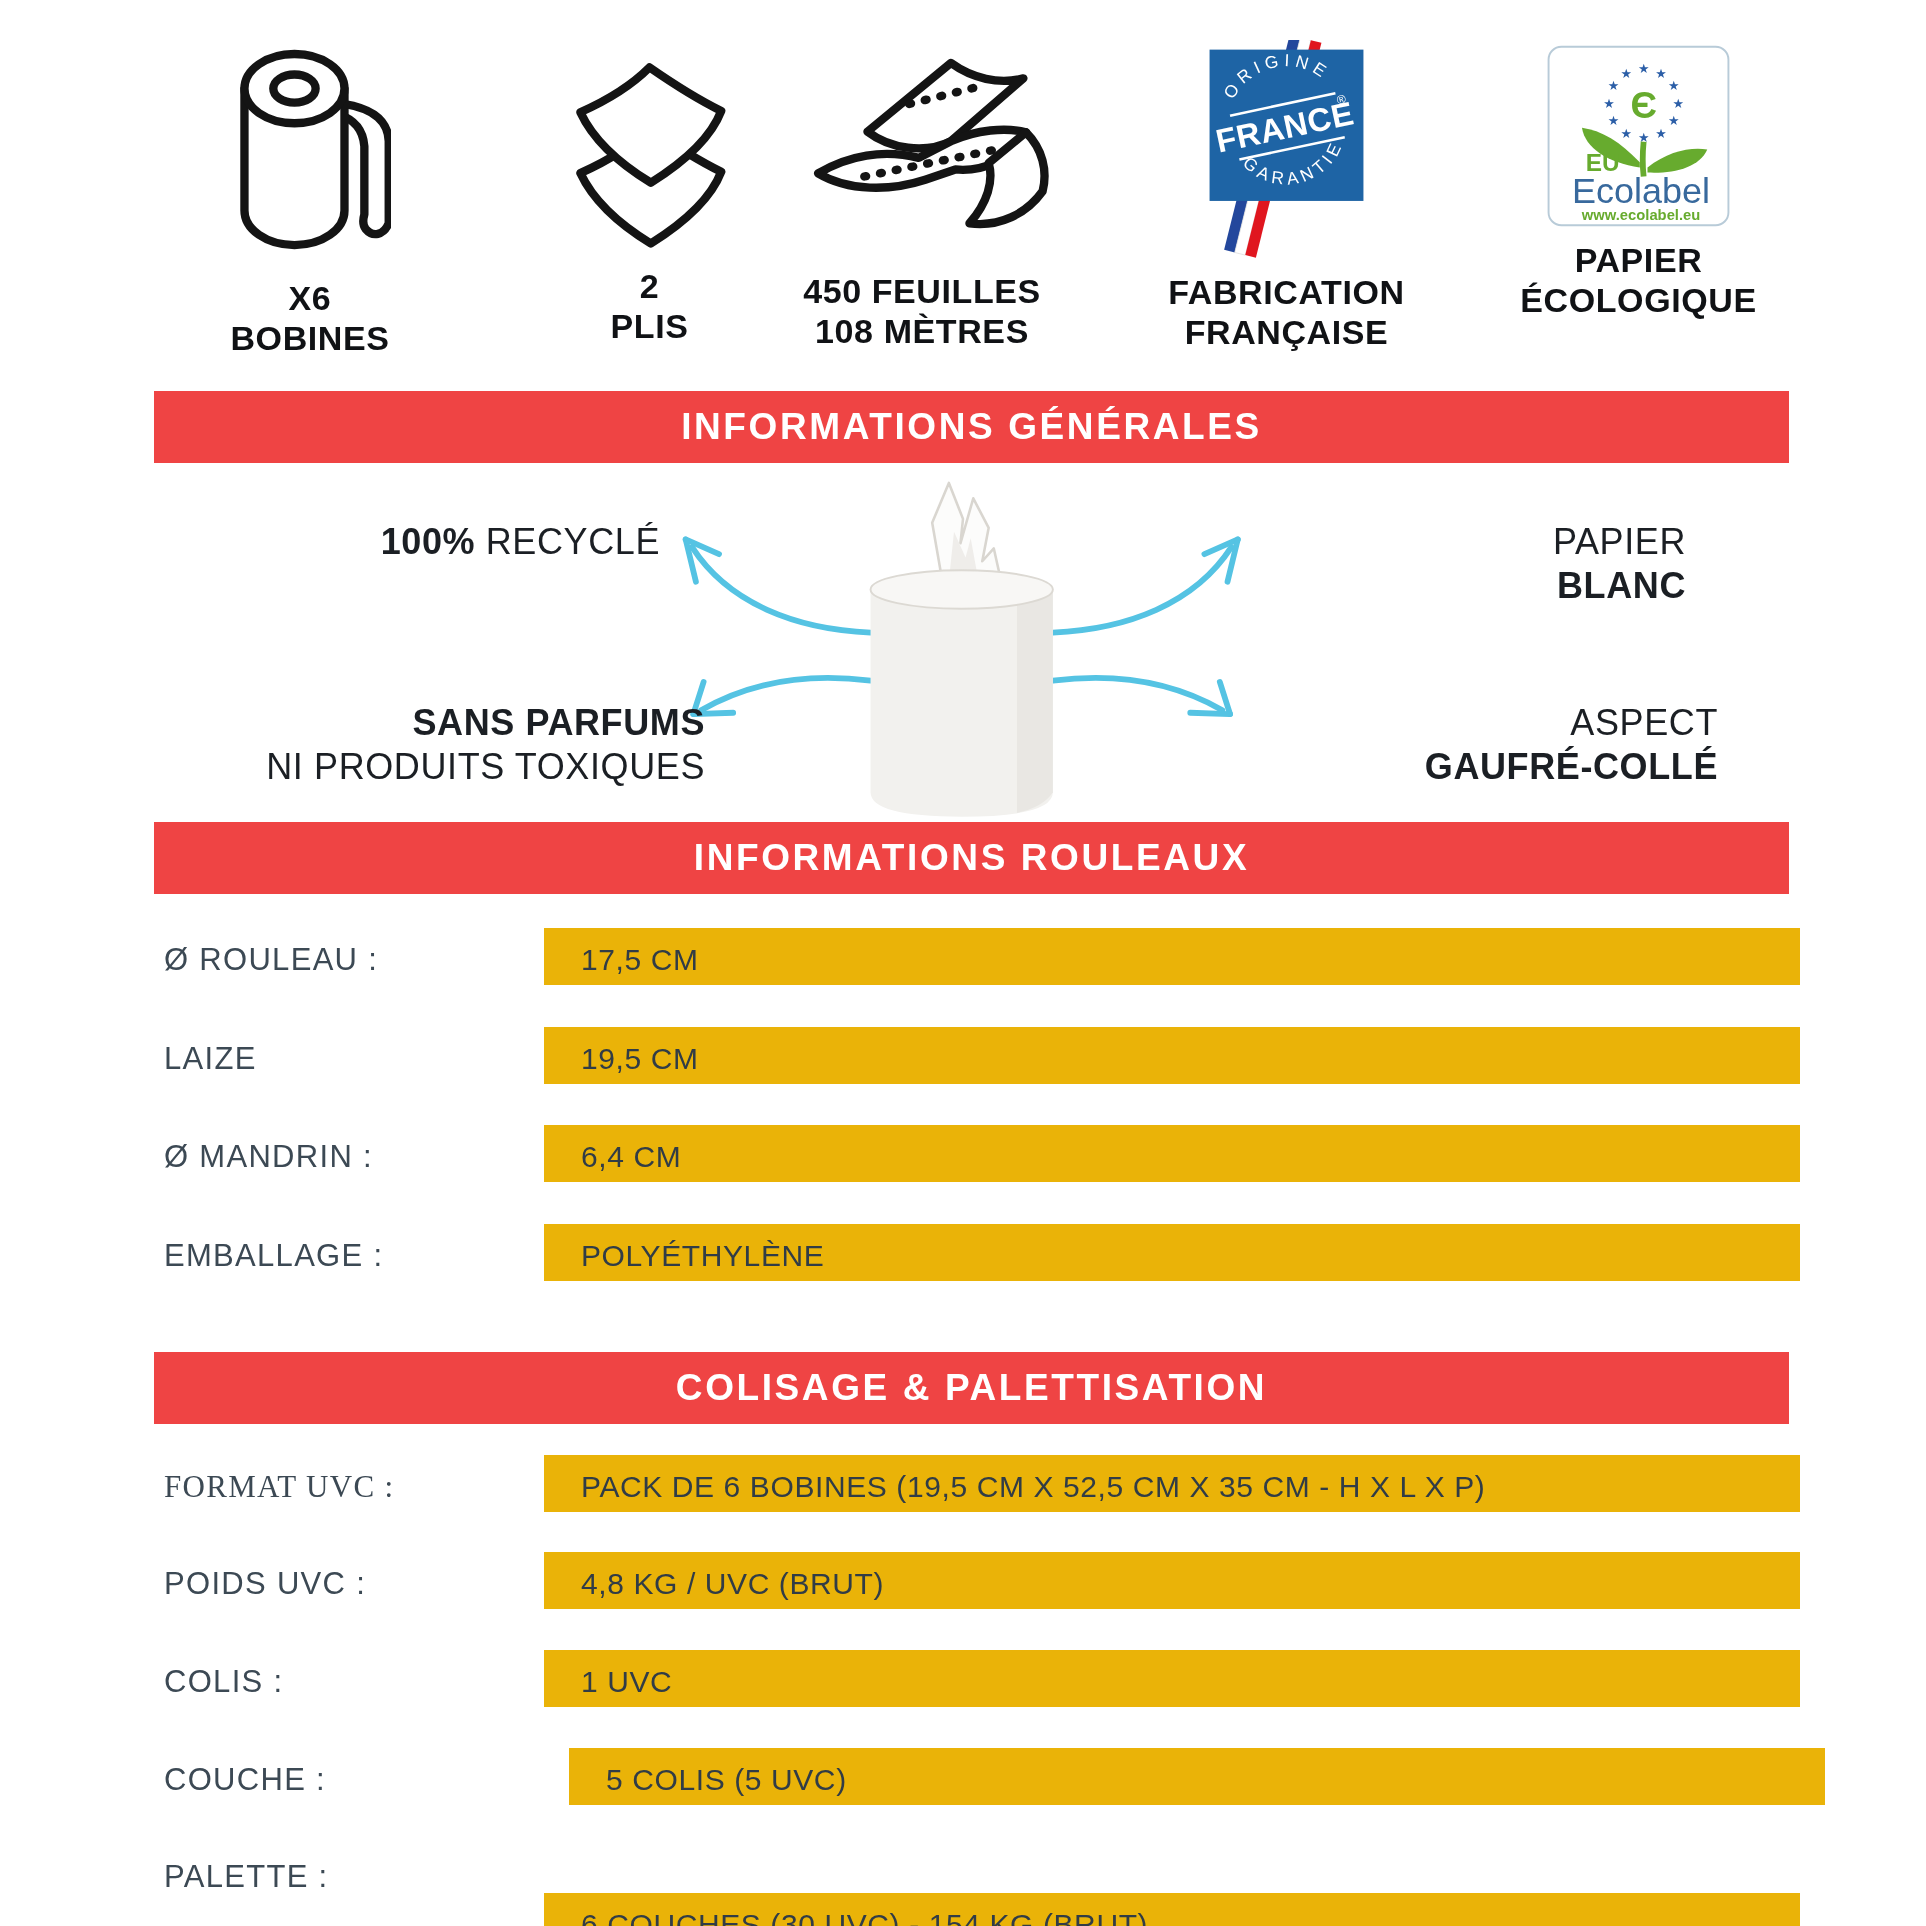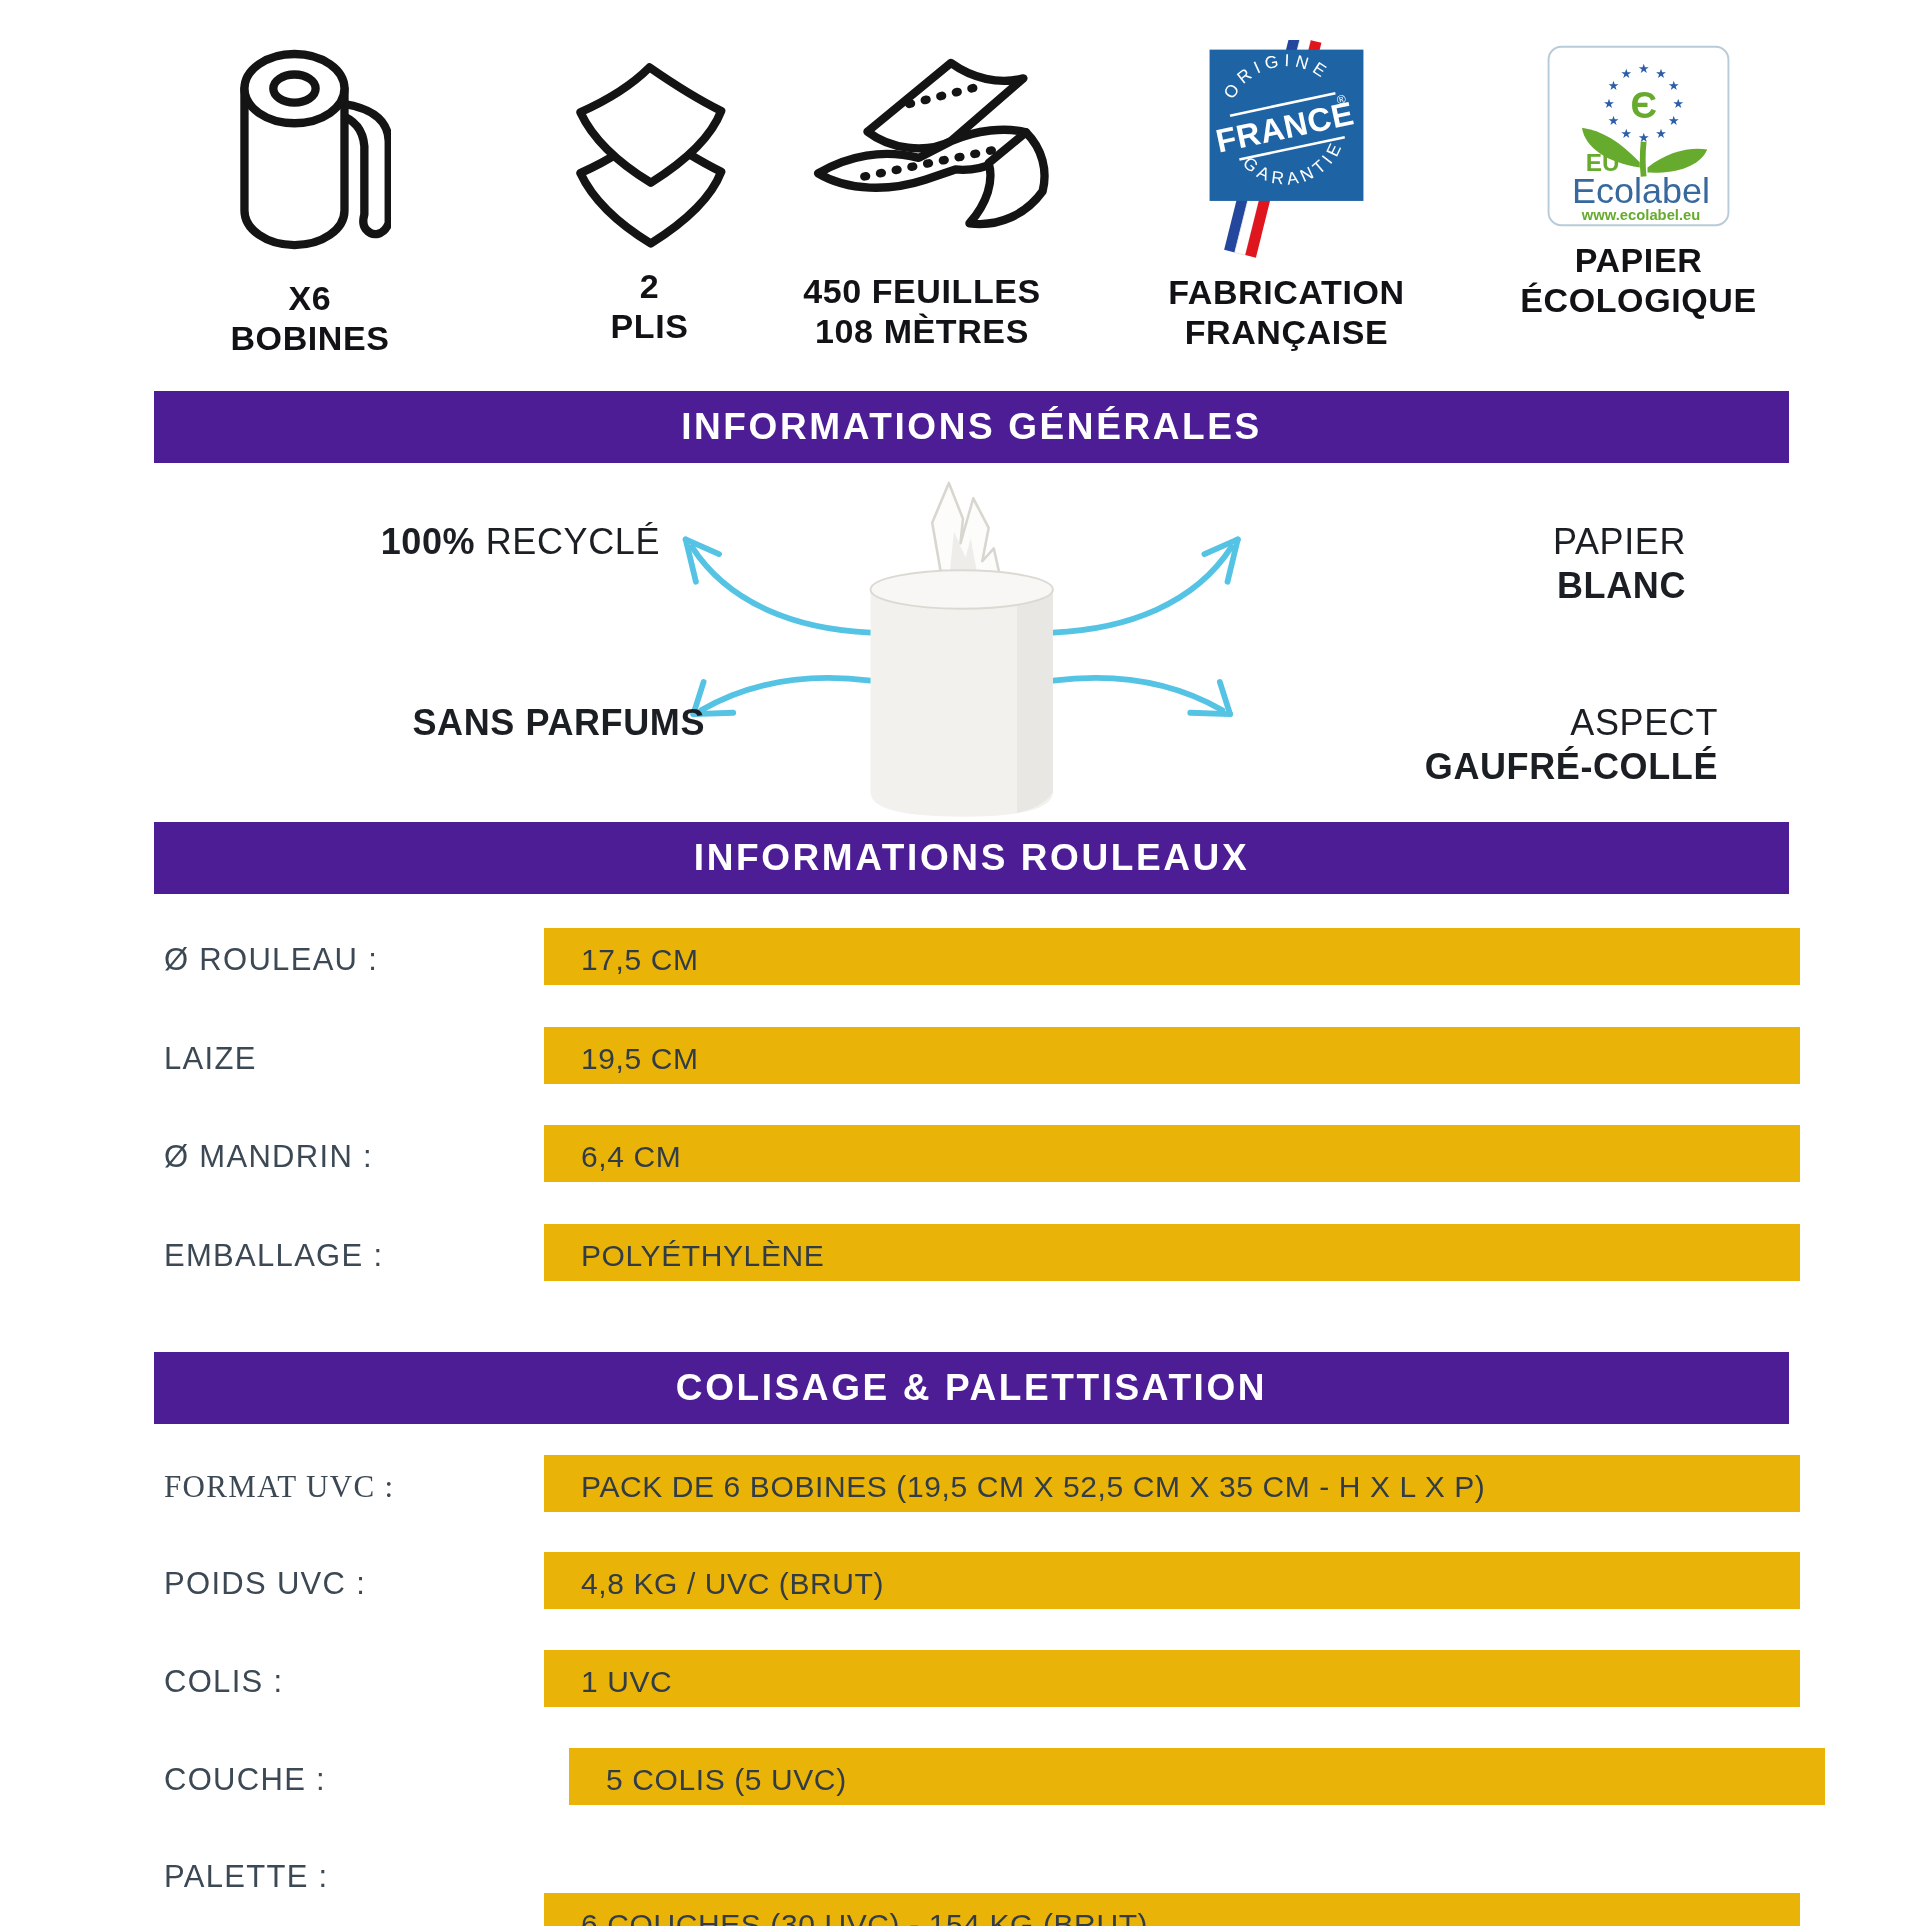--- a/index.html
+++ b/index.html
@@ -9,21 +9,21 @@
   }
   .abs{position:absolute;}
   
   .icon-col{position:absolute;display:flex;flex-direction:column;align-items:center;}
   .icon-label{
     margin-top:0;text-align:center;font-weight:700;color:#101215;
     font-size:34px;line-height:40px;letter-spacing:0.6px;
   }
   
   .banner{
-    position:absolute;left:154px;width:1635px;height:72px;background:#4c1d95;
+    position:absolute;left:154px;width:1635px;height:72px;background:#ef4444;
     color:#ffffff;font-weight:700;font-size:37px;letter-spacing:2.6px;
     text-align:center;line-height:72px;
   }
   
   .feat{position:absolute;text-align:right;font-size:36px;line-height:44px;color:#1b1f24;letter-spacing:0.6px;}
   .feat b{font-weight:700;}
   
   .row-label{
     position:absolute;left:164px;width:360px;height:64px;line-height:64px;
     font-size:31px;letter-spacing:1.3px;color:#3c4954;font-weight:400;white-space:nowrap;
@@ -185,20 +185,21 @@
     <ellipse cx="1498" cy="200" rx="142" ry="30" fill="#f8f7f5" stroke="#dcd9d3" stroke-width="3"></ellipse>
   </g>
 </svg>
 
 <div class="feat" style="left:211px;top:520px;width:449px;">
   <div><b>100%</b><span> RECYCLÉ</span></div>
 </div>
 
 <div class="feat" style="left:153px;top:701px;width:552px;">
   <div><b>SANS PARFUMS</b></div>
+  <div>NI PRODUITS TOXIQUES</div>
 </div>
 
 <div class="feat" style="left:1301px;top:520px;width:385px;">
   <div>PAPIER</div>
   <div><b>BLANC</b></div>
 </div>
 
 <div class="feat" style="left:1269px;top:701px;width:449px;">
   <div>ASPECT</div>
   <div><b>GAUFRÉ-COLLÉ</b></div>

